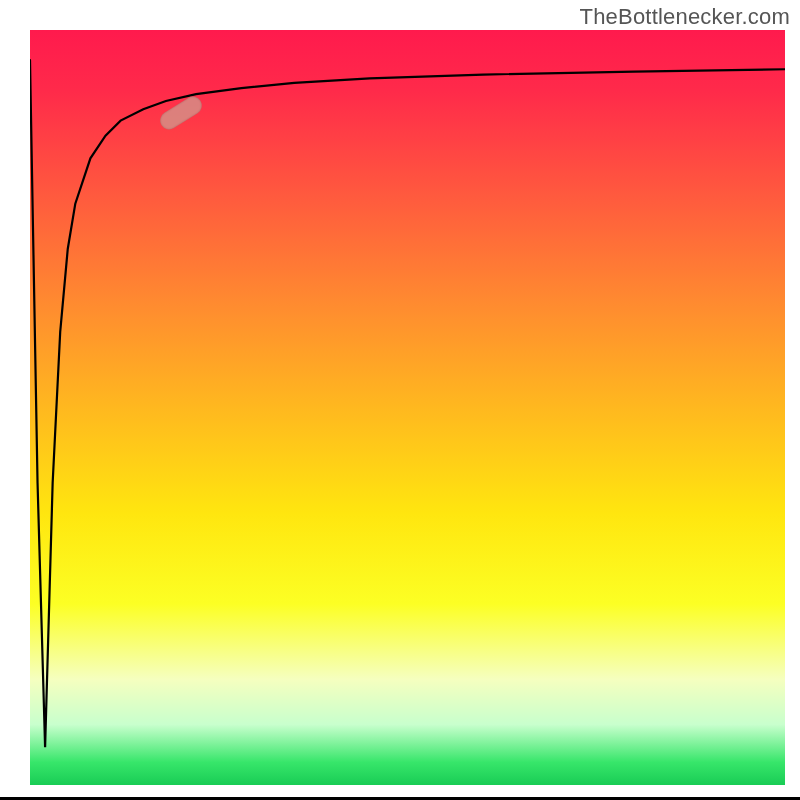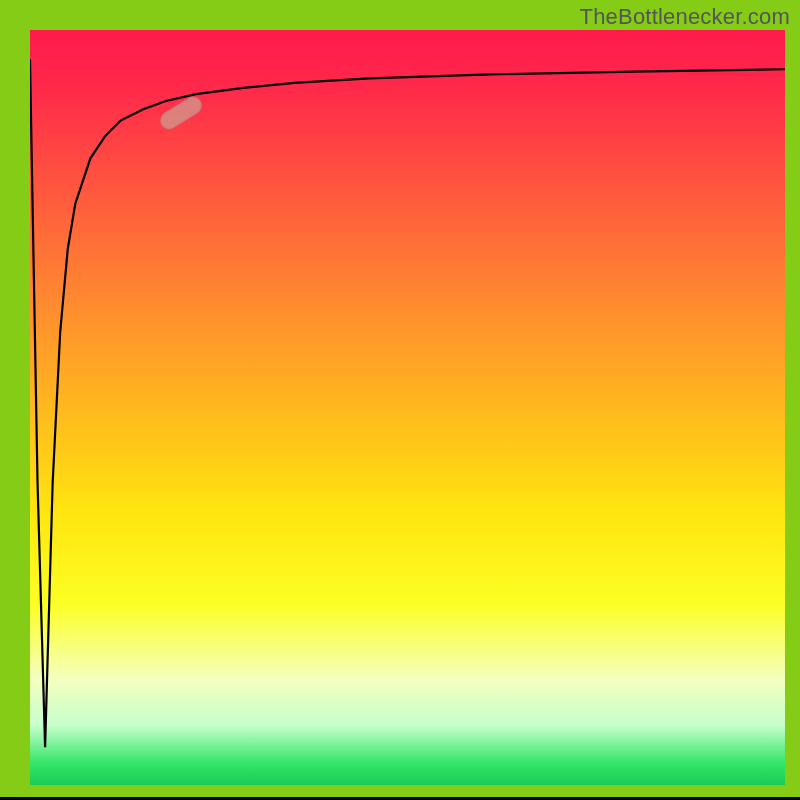--- a/index.html
+++ b/index.html
@@ -8,21 +8,21 @@
     width: 800px;
     height: 800px;
     overflow: hidden;
     background: #000;
     font-family: Arial, Helvetica, sans-serif;
   }
   .frame {
     position: relative;
     width: 800px;
     height: 797px;
-    background: #84cc16;
+    background: #ffffff;
   }
   .plot-area {
     position: absolute;
     left: 30px;
     top: 30px;
     width: 755px;
     height: 755px;
     background: linear-gradient(
       to bottom,
       #ff1a4d 0%,

